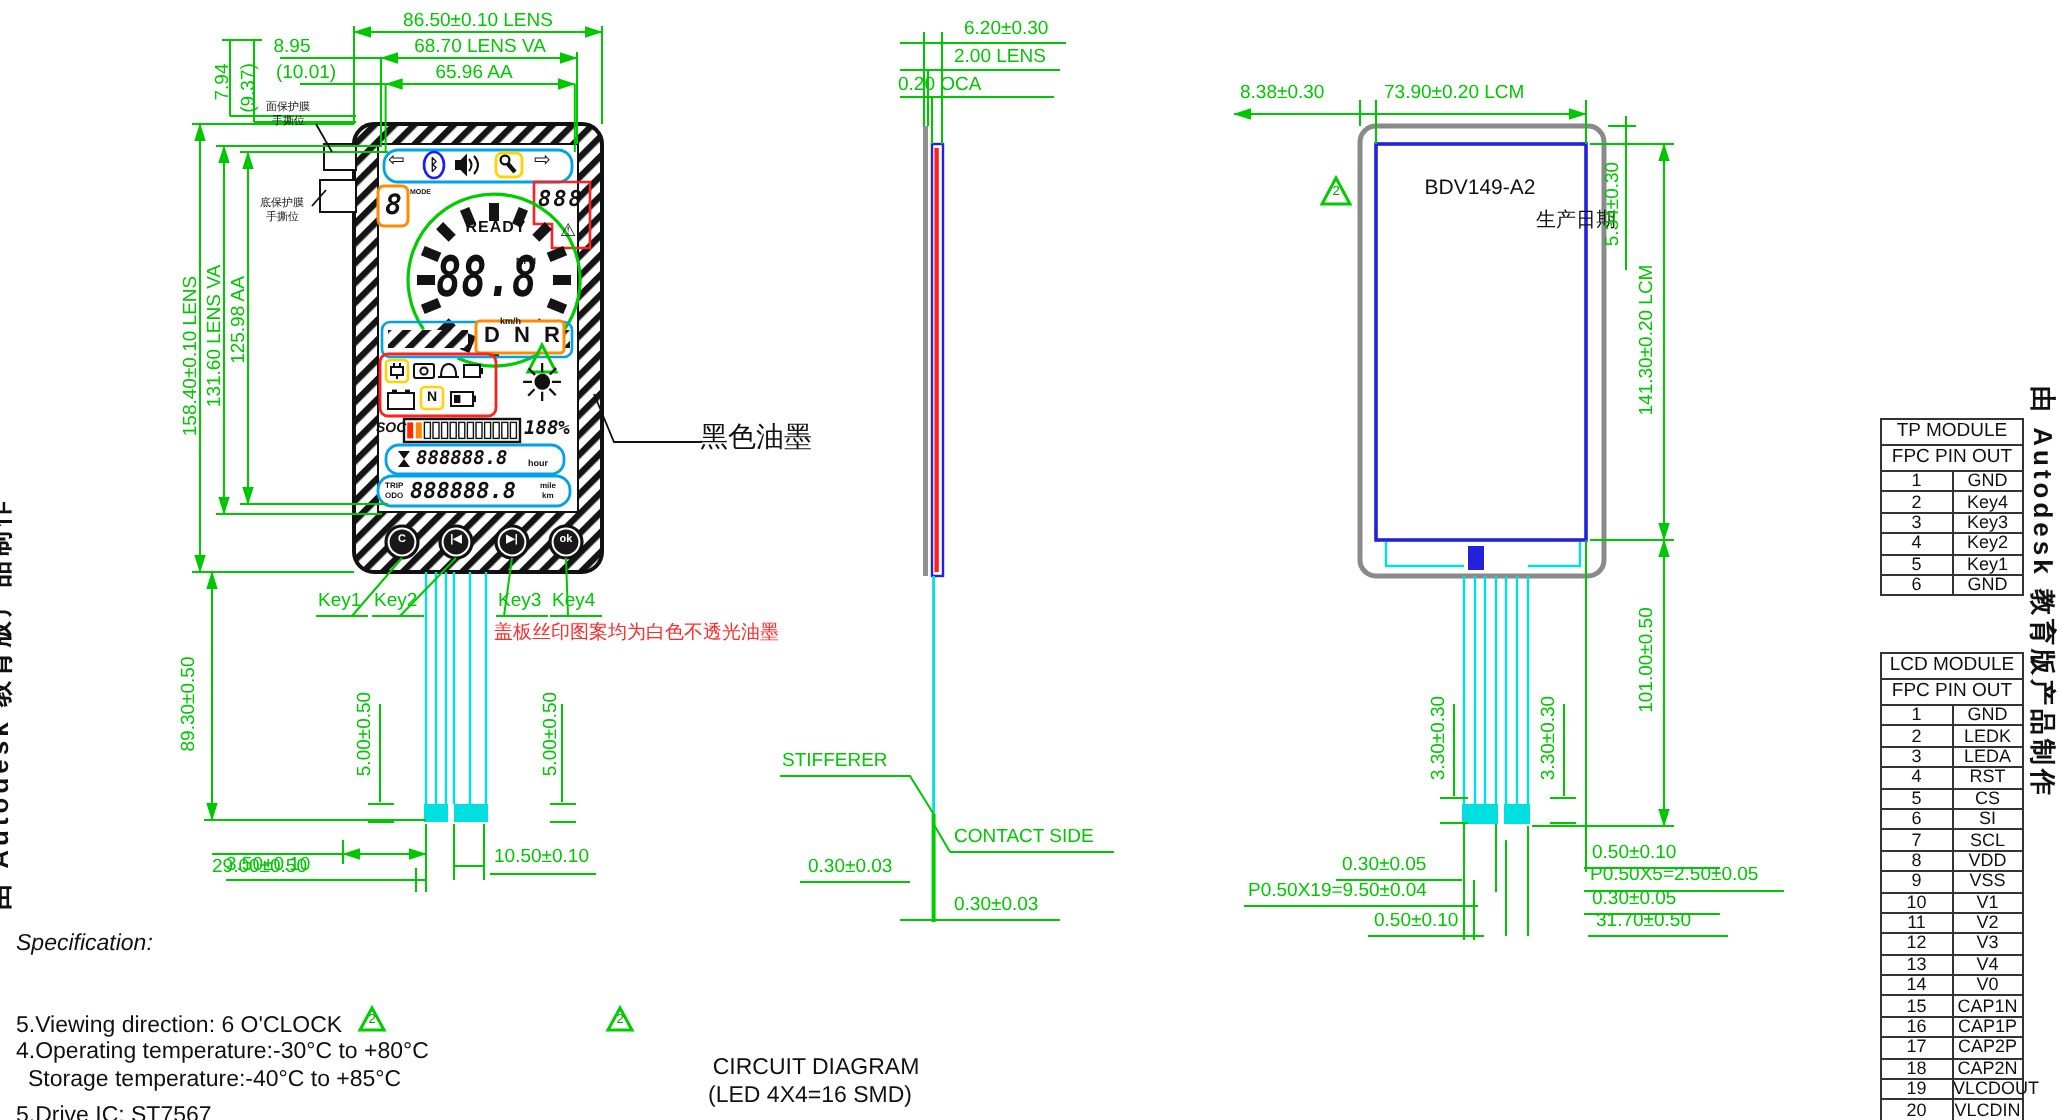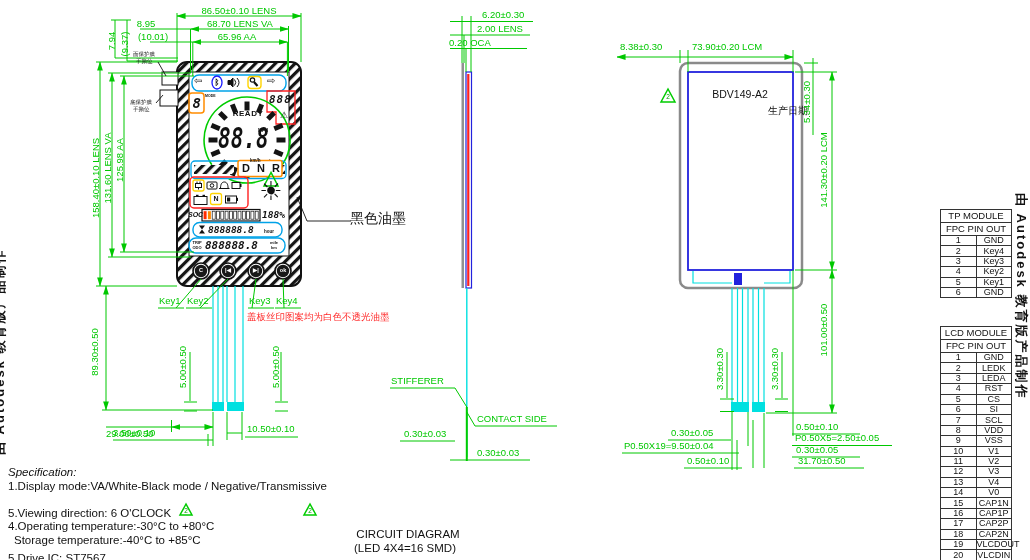--- a/index.html
+++ b/index.html
@@ -467,21 +467,20 @@
           <td>VLCDOUT</td>
         </tr>
         <tr>
           <td>20</td>
           <td>VLCDIN</td>
         </tr>
       </tbody>
   </table>
 
   <div class="abs spec it z2" style="left:8px;top:466px;">Specification:</div>
-  <div class="abs spec z2" style="left:8px;top:479.5px;">1.Display mode:VA/White-Black mode / Negative/Transmissive</div>
   <div class="abs spec z2" style="left:8px;top:506.5px;">5.Viewing direction: 6 O'CLOCK</div>
   <div class="abs spec z2" style="left:8px;top:520px;">4.Operating temperature:-30°C to +80°C</div>
   <div class="abs spec z2" style="left:14px;top:533.5px;">Storage temperature:-40°C to +85°C</div>
   <div class="abs spec z2" style="left:8px;top:552px;">5.Drive IC: ST7567</div>
 
   <div class="abs spec dgc z2" style="left:408px;top:528px;">CIRCUIT DIAGRAM</div>
   <div class="abs spec dgc z2" style="left:405px;top:542px;">(LED 4X4=16 SMD)</div>
 
 </div>
 

